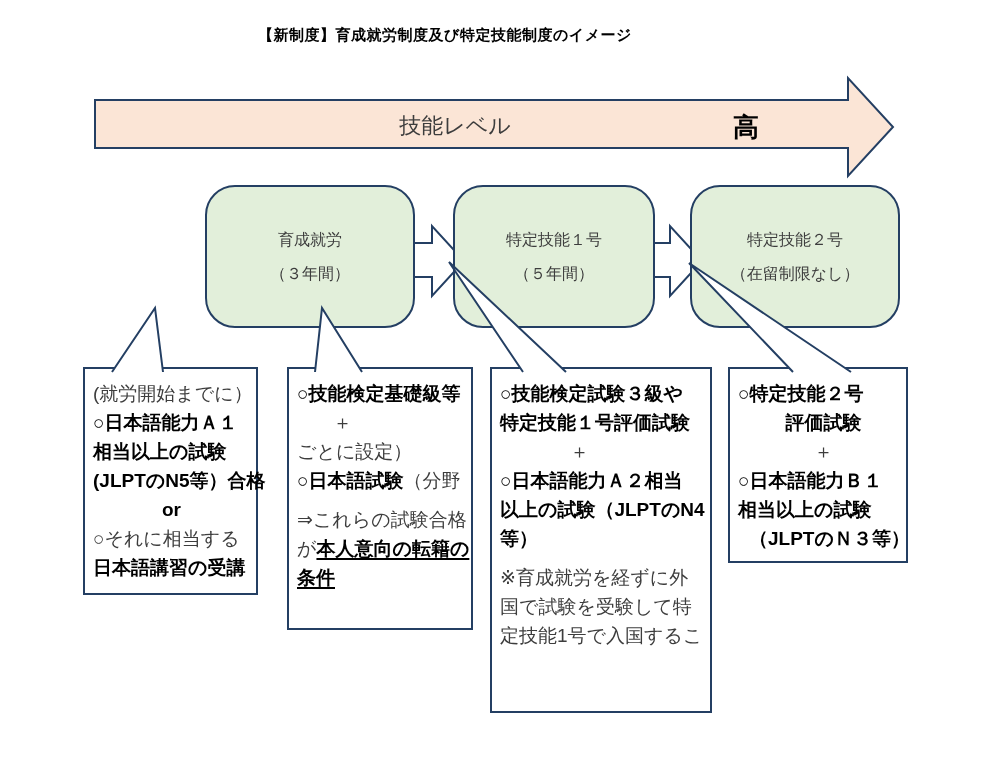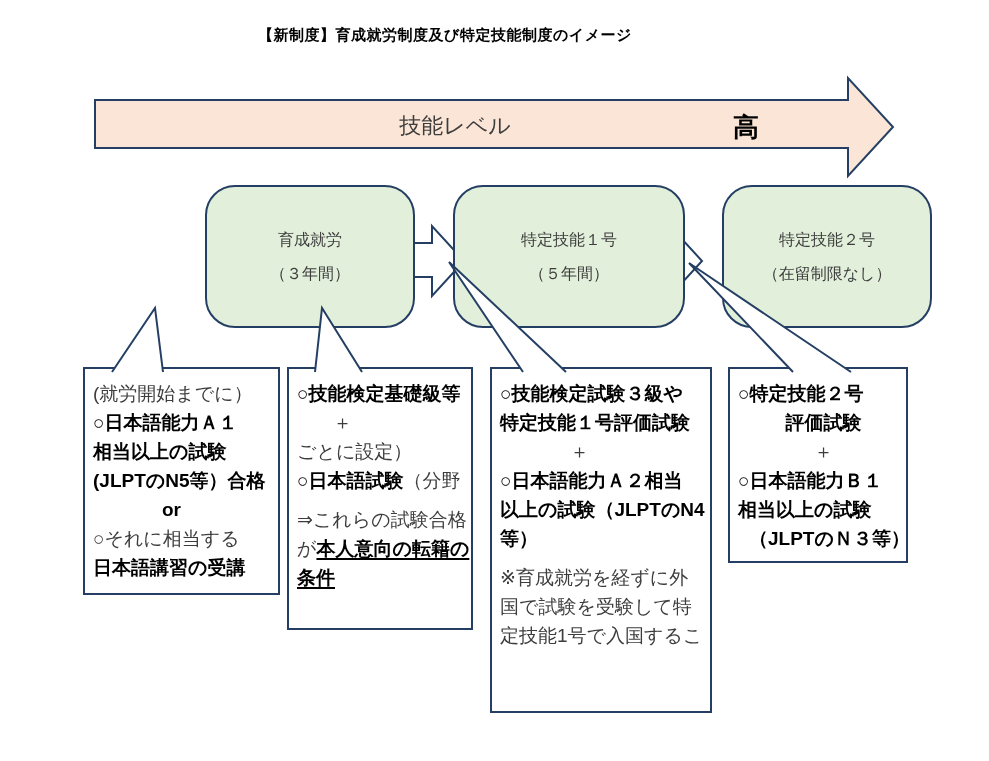--- a/index.html
+++ b/index.html
@@ -32,28 +32,28 @@
     position:absolute;top:110px;left:716px;width:60px;z-index:2;
     text-align:center;font-size:26px;line-height:34px;font-weight:bold;color:var(--bold-text);
   }
   .stage{
     position:absolute;top:185px;height:143px;z-index:2;
     background:var(--stage-fill);border:2px solid var(--outline);border-radius:30px;
     display:flex;flex-direction:column;justify-content:center;align-items:center;
     font-size:16px;line-height:34px;color:var(--text);
   }
   .stage-1{left:205px;width:210px;}
-  .stage-2{left:453px;width:232px;}
-  .stage-3{left:690px;width:210px;margin-left:32px;}
+  .stage-2{left:453px;width:202px;}
+  .stage-3{left:690px;width:210px;}
   .callout{
     position:absolute;z-index:3;background:#ffffff;
     border:2px solid var(--outline);
     padding-top:10px;
   }
-  .callout-1{left:83px;top:367px;width:197px;height:228px;}
+  .callout-1{left:83px;top:367px;width:175px;height:228px;}
   .callout-2{left:287px;top:367px;width:186px;height:263px;}
   .callout-3{left:490px;top:367px;width:222px;height:346px;}
   .callout-4{left:728px;top:367px;width:180px;height:196px;}
   .c-line{
     min-height:29px;line-height:29px;font-size:19px;color:var(--text);
     padding:0 8px;white-space:nowrap;
   }
   .c-line .b{font-weight:bold;color:var(--bold-text);}
   .c-line .u{text-decoration:underline;text-underline-offset:3px;text-decoration-thickness:1.5px;}
   .c-line.center{text-align:center;margin-left:11px;}

